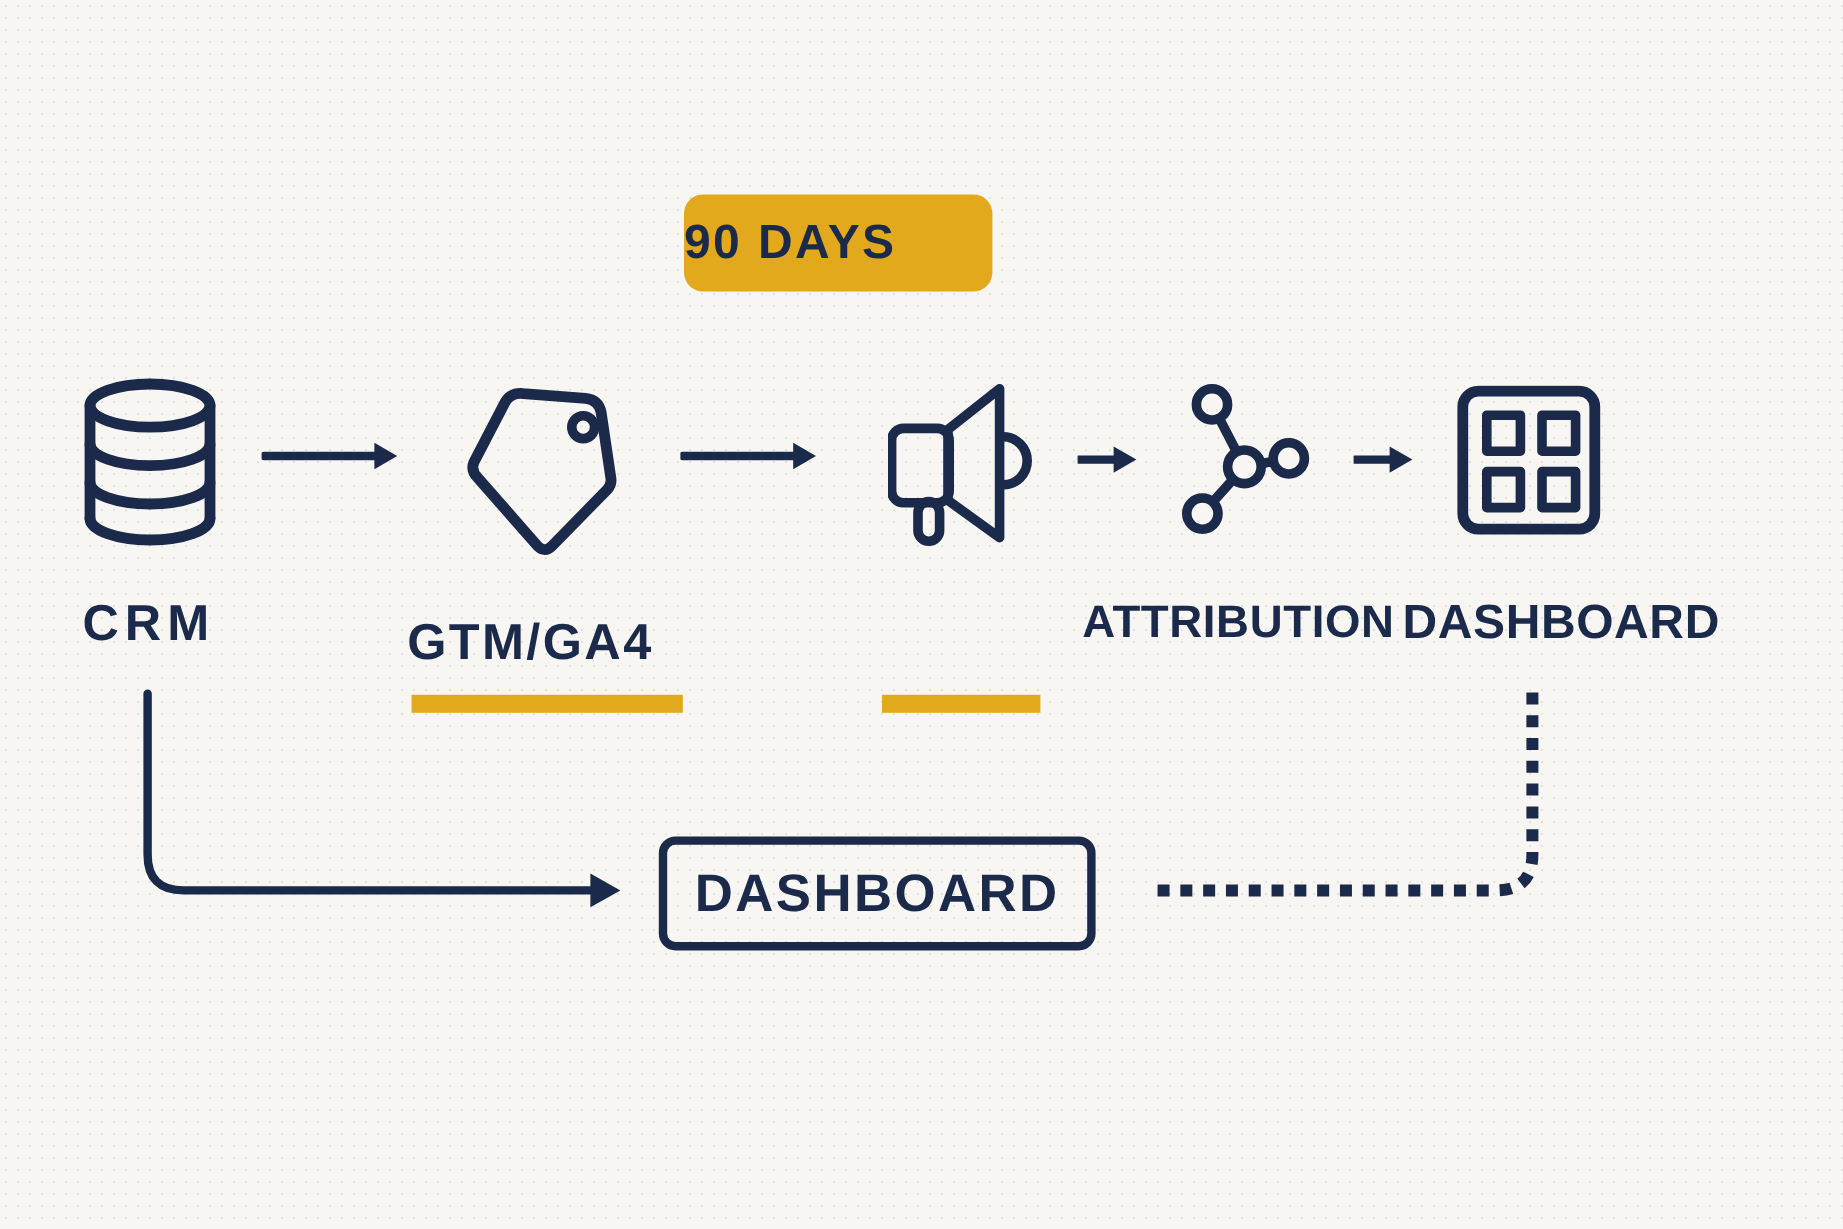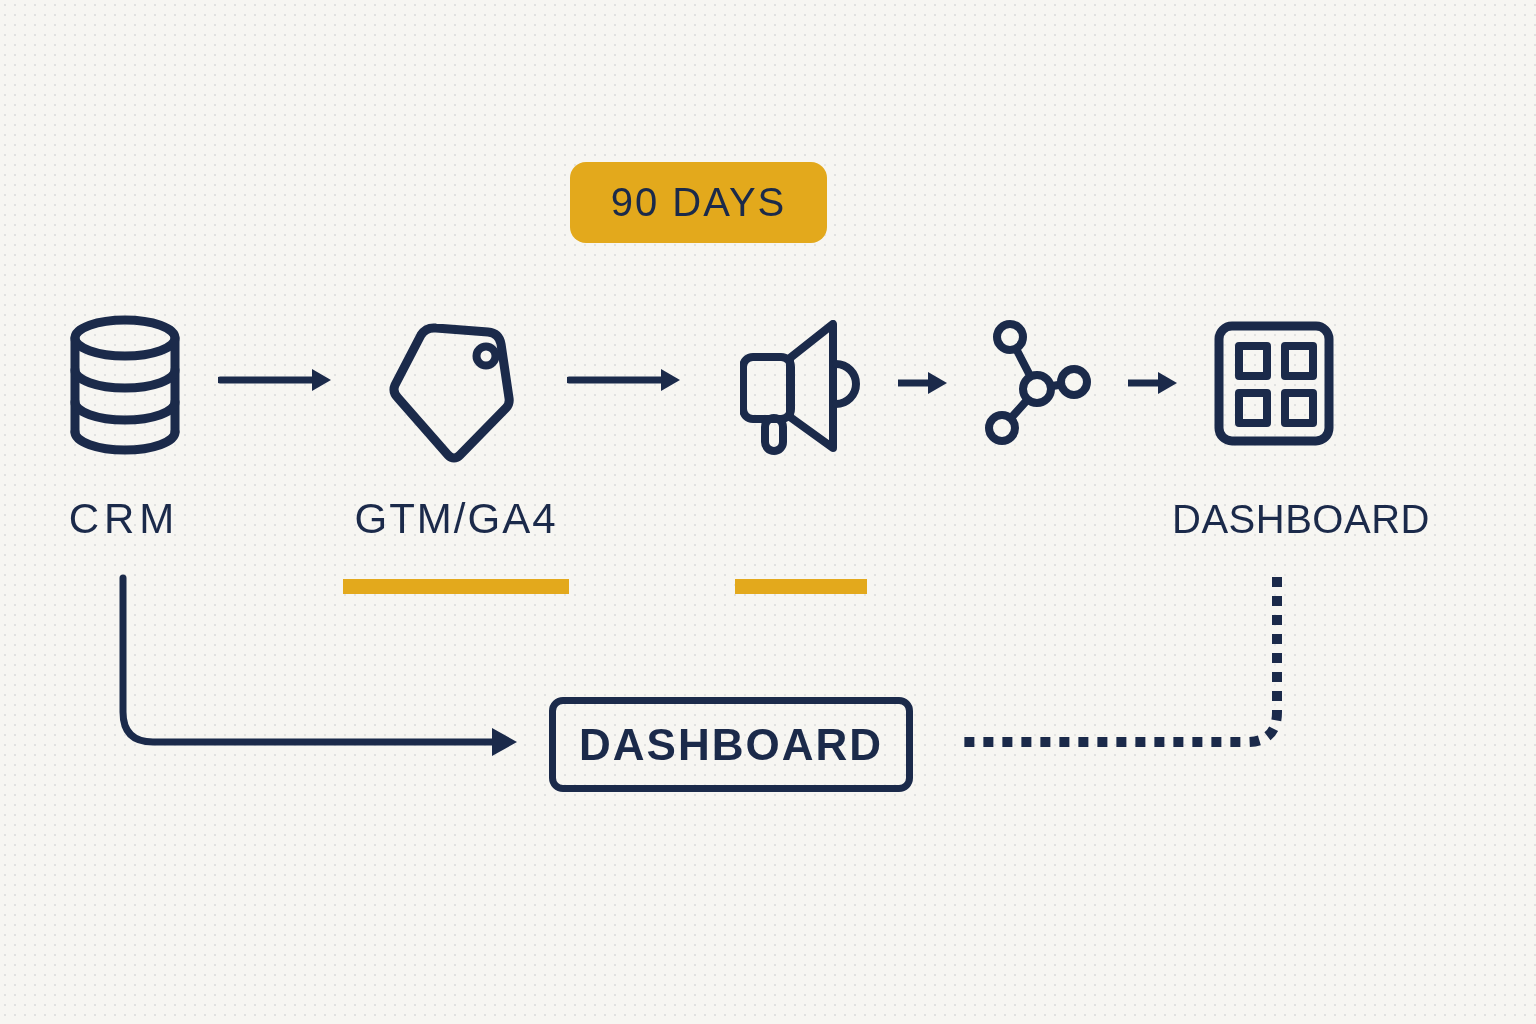--- a/index.html
+++ b/index.html
@@ -10,30 +10,30 @@
     background-image:radial-gradient(circle, rgba(27,42,74,0.10) 1.1px, transparent 1.1px);
     background-size:10px 10px;
     font-family:"Liberation Sans", sans-serif;
     overflow:hidden;
     color:#1b2a4a;
   }
   .abs{position:absolute;}
   .badge{
     left:570px;top:162px;width:257px;height:81px;
     background:#e3a91c;border-radius:16px;
-    display:flex;align-items:center;justify-content:center;
-    font-size:40px;font-weight:400;letter-spacing:2px;color:#1b2a4a;
+    display:flex;align-items:center;justify-content:flex-start;
+    font-size:40px;font-weight:700;letter-spacing:2px;color:#1b2a4a;
   }
   .node-label{
-    font-size:42px;font-weight:400;letter-spacing:2px;
+    font-size:42px;font-weight:700;letter-spacing:2px;
     color:#1b2a4a;text-align:center;white-space:nowrap;
     top:498px;line-height:42px;
   }
   .lbl-crm{left:24px;width:200px;letter-spacing:5px;}
-  .lbl-gtm{left:306px;width:300px;}
+  .lbl-gtm{left:292px;width:300px;margin-top:16px;}
   .lbl-ads{left:699px;width:200px;letter-spacing:4px;}
   .lbl-attr{left:882px;width:300px;font-size:38px;letter-spacing:0.5px;}
   .lbl-dash{left:1151px;width:300px;font-size:40px;letter-spacing:0.5px;}
   .underline{height:15px;background:#e3a91c;top:579px;}
   .ul-gtm{left:343px;width:226px;}
   .ul-ads{left:735px;width:132px;}
   .dash-box{
     left:549px;top:697px;width:364px;height:95px;
     border:7px solid #1b2a4a;border-radius:14px;
     display:flex;align-items:center;justify-content:center;
@@ -107,20 +107,21 @@
   <svg class="abs" style="left:1213px;top:321px;" width="122" height="126" viewBox="0 0 122 126">
     <rect class="stroke" x="6" y="5" width="110" height="115" rx="13" stroke-width="9"></rect>
     <rect class="stroke" x="26" y="25" width="28" height="30" stroke-width="8"></rect>
     <rect class="stroke" x="72" y="25" width="28" height="30" stroke-width="8"></rect>
     <rect class="stroke" x="26" y="72" width="28" height="30" stroke-width="8"></rect>
     <rect class="stroke" x="72" y="72" width="28" height="30" stroke-width="8"></rect>
   </svg>
 
   <div class="abs node-label lbl-crm">CRM</div>
   <div class="abs node-label lbl-gtm">GTM/GA4</div>
+  <div class="abs node-label lbl-attr">ATTRIBUTION</div>
   <div class="abs node-label lbl-dash">DASHBOARD</div>
 
   <div class="abs underline ul-gtm"></div>
   <div class="abs underline ul-ads"></div>
 
   <svg class="abs" style="left:100px;top:560px;" width="440" height="210" viewBox="0 0 440 210">
     <path class="stroke" d="M23 18 L23 152 Q23 182 53 182 L398 182" stroke-width="7" stroke-linecap="butt"></path>
     <path class="fillnavy" d="M392 168 L417 182 L392 196 Z"></path>
   </svg>
 

